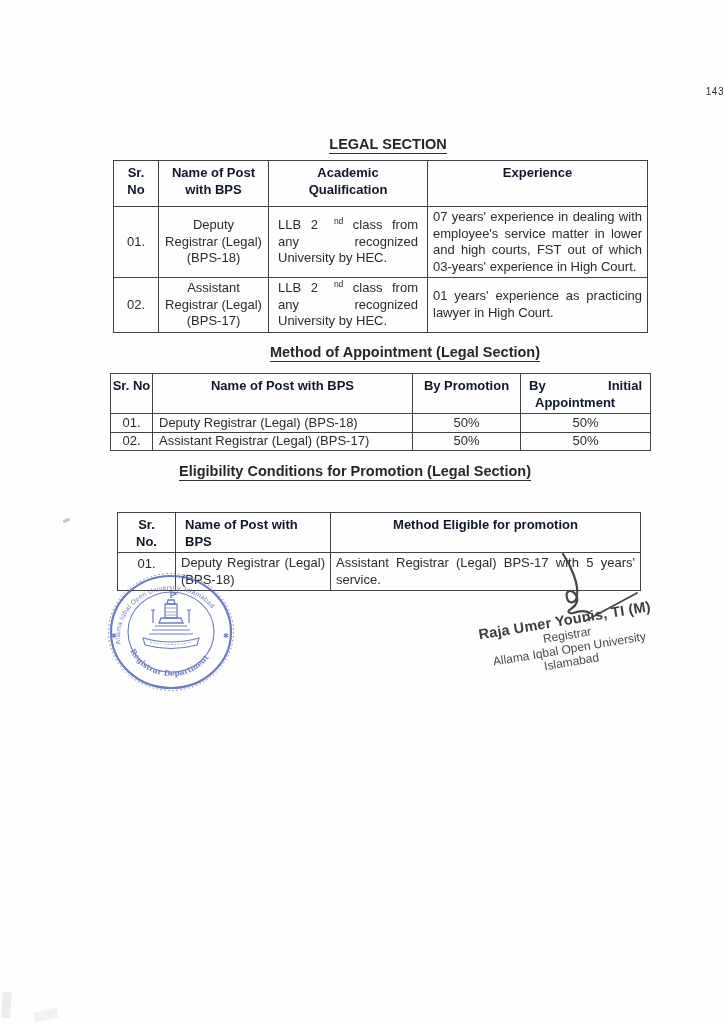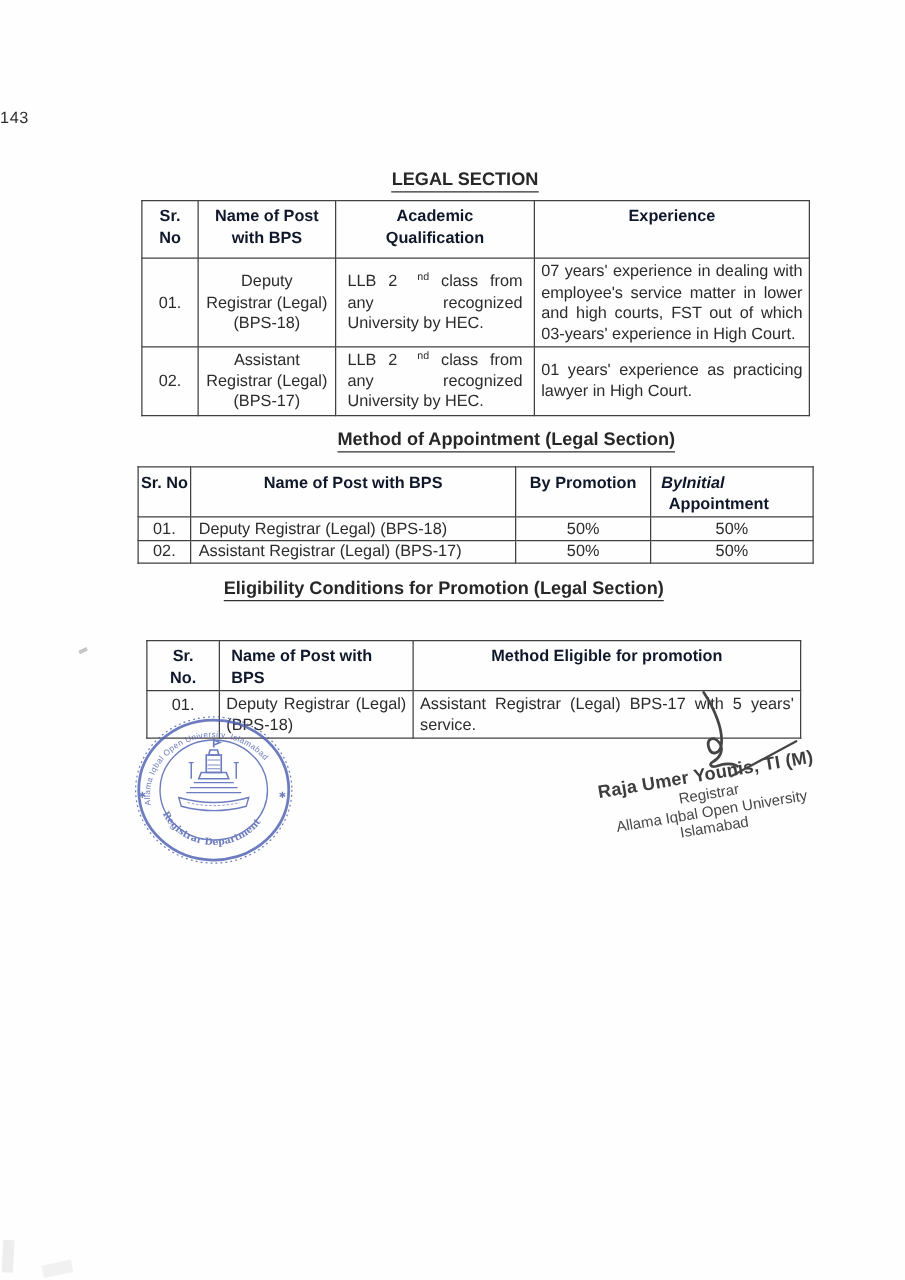--- a/index.html
+++ b/index.html
@@ -10,41 +10,41 @@
     height: 1024px;
     background: #fefefe;
     font-family: "Liberation Sans", sans-serif;
     color: #2b2b2b;
     overflow: hidden;
   }
   .page-number {
     position: absolute;
     top: 86px; left: 0;
     width: 724px;
-    text-align: left;
-    font-size: 13px;
+    text-align: right;
+    font-size: 10px;
     color: #2e2e2e;
     letter-spacing: 0.5px;
   }
   .heading {
     position: absolute;
     left: 0; width: 724px;
     text-align: center;
     font-size: 14.5px;
     font-weight: bold;
     color: #272727;
   }
   .heading span {
     display: inline-block;
     position: relative;
     border-bottom: 1.7px solid #303030;
     padding-bottom: 1px;
   }
   #h-legal { top: 136px; }
-  #h-legal span { left: 10px; }
+  #h-legal span { left: 26px; }
   #h-method { top: 344px; margin-left: 31px; }
   #h-method span { left: 12px; }
   #h-elig { top: 463px; }
   #h-elig span { left: -7px; }
 
   table {
     position: absolute;
     border-collapse: collapse;
     table-layout: fixed;
     font-size: 13px;
@@ -77,21 +77,21 @@
   #t-legal .r-2 { height: 48px; }
   #t-legal .qual { padding: 2px 9px; }
   #t-legal .exp  { padding: 2px 5px; }
 
   
   #t-method { left: 110px; top: 373px; width: 540px; }
   #t-method .r-head { height: 37px; }
   #t-method .r-1 { height: 19px; }
   #t-method .r-2 { height: 17px; }
   #t-method td { padding: 0px 6px; }
-  .initial-th .line1 { display: flex; justify-content: flex-start; padding: 0 2px; font-style: italic; }
+  .initial-th .line1 { display: flex; justify-content: space-between; padding: 0 2px; }
   .initial-th .line2 { text-align: left; padding-left: 8px; }
 
   
   #t-elig { left: 117px; top: 512px; width: 523px; }
   #t-elig .r-head { height: 31px; }
   #t-elig .r-1 { height: 35px; }
   #t-elig td, #t-elig th { padding-left: 5px; padding-right: 5px; }
   #t-elig th.lft { text-align: left; padding-left: 9px; }
 
   

